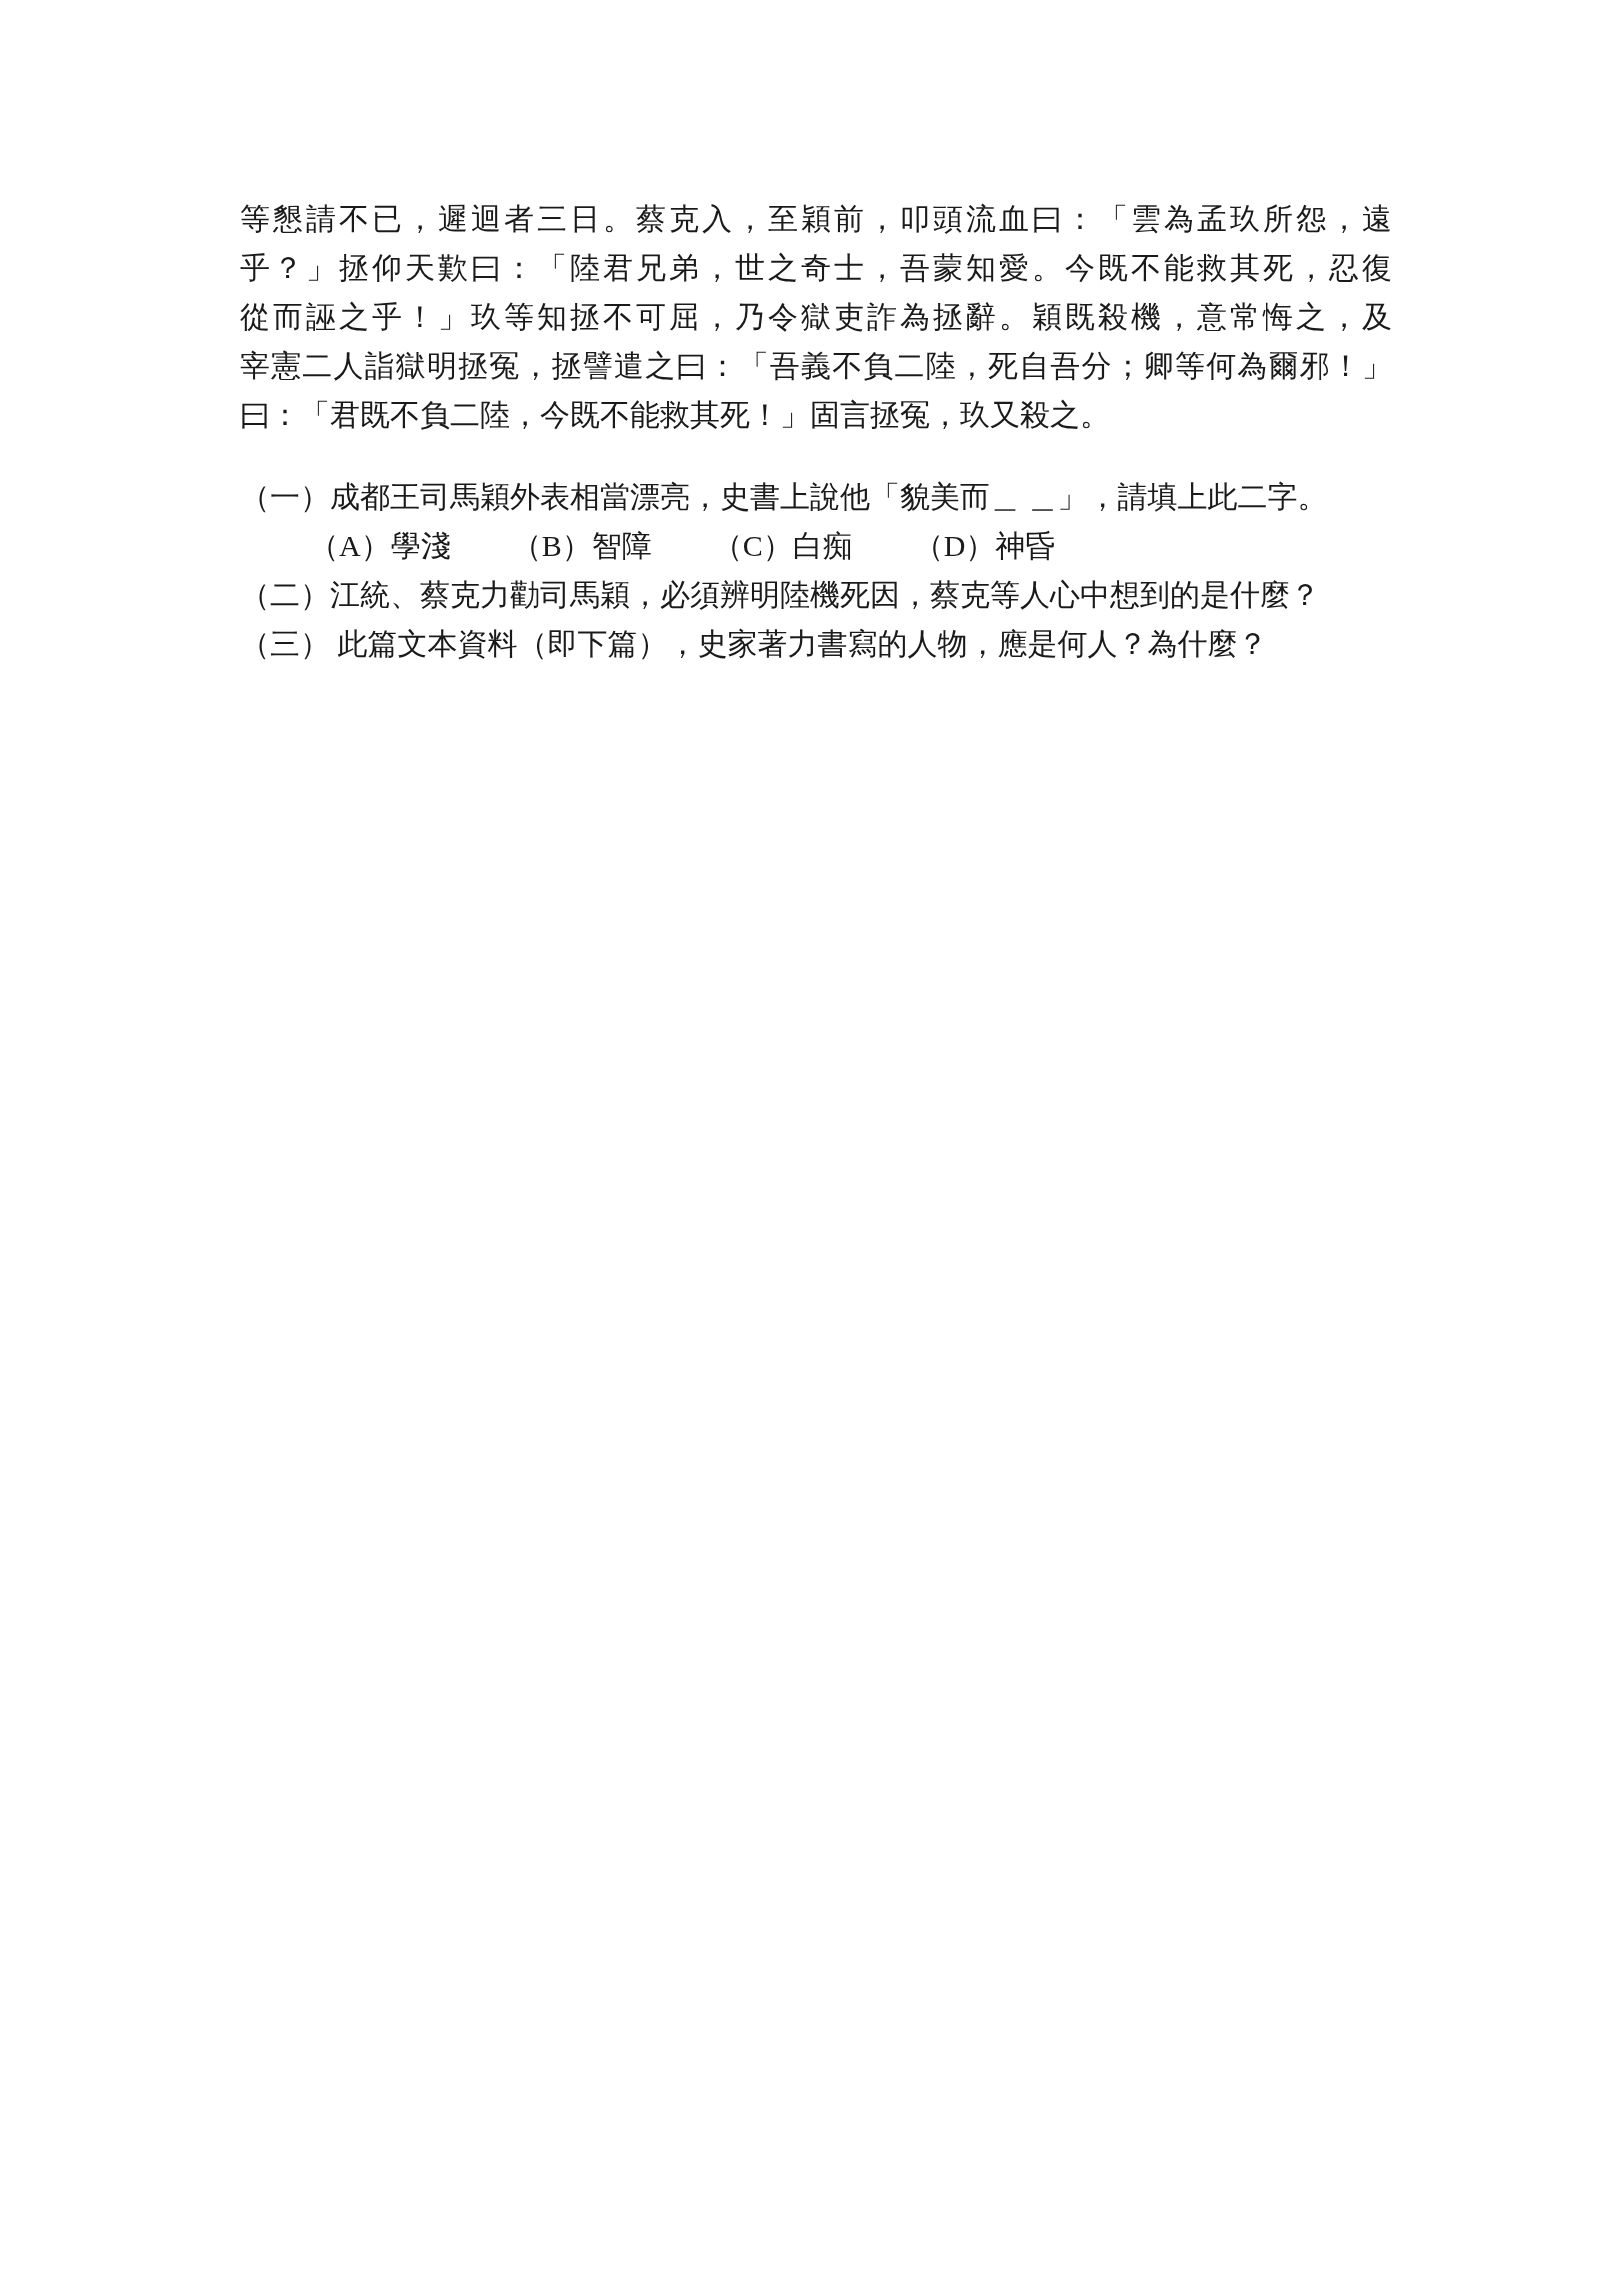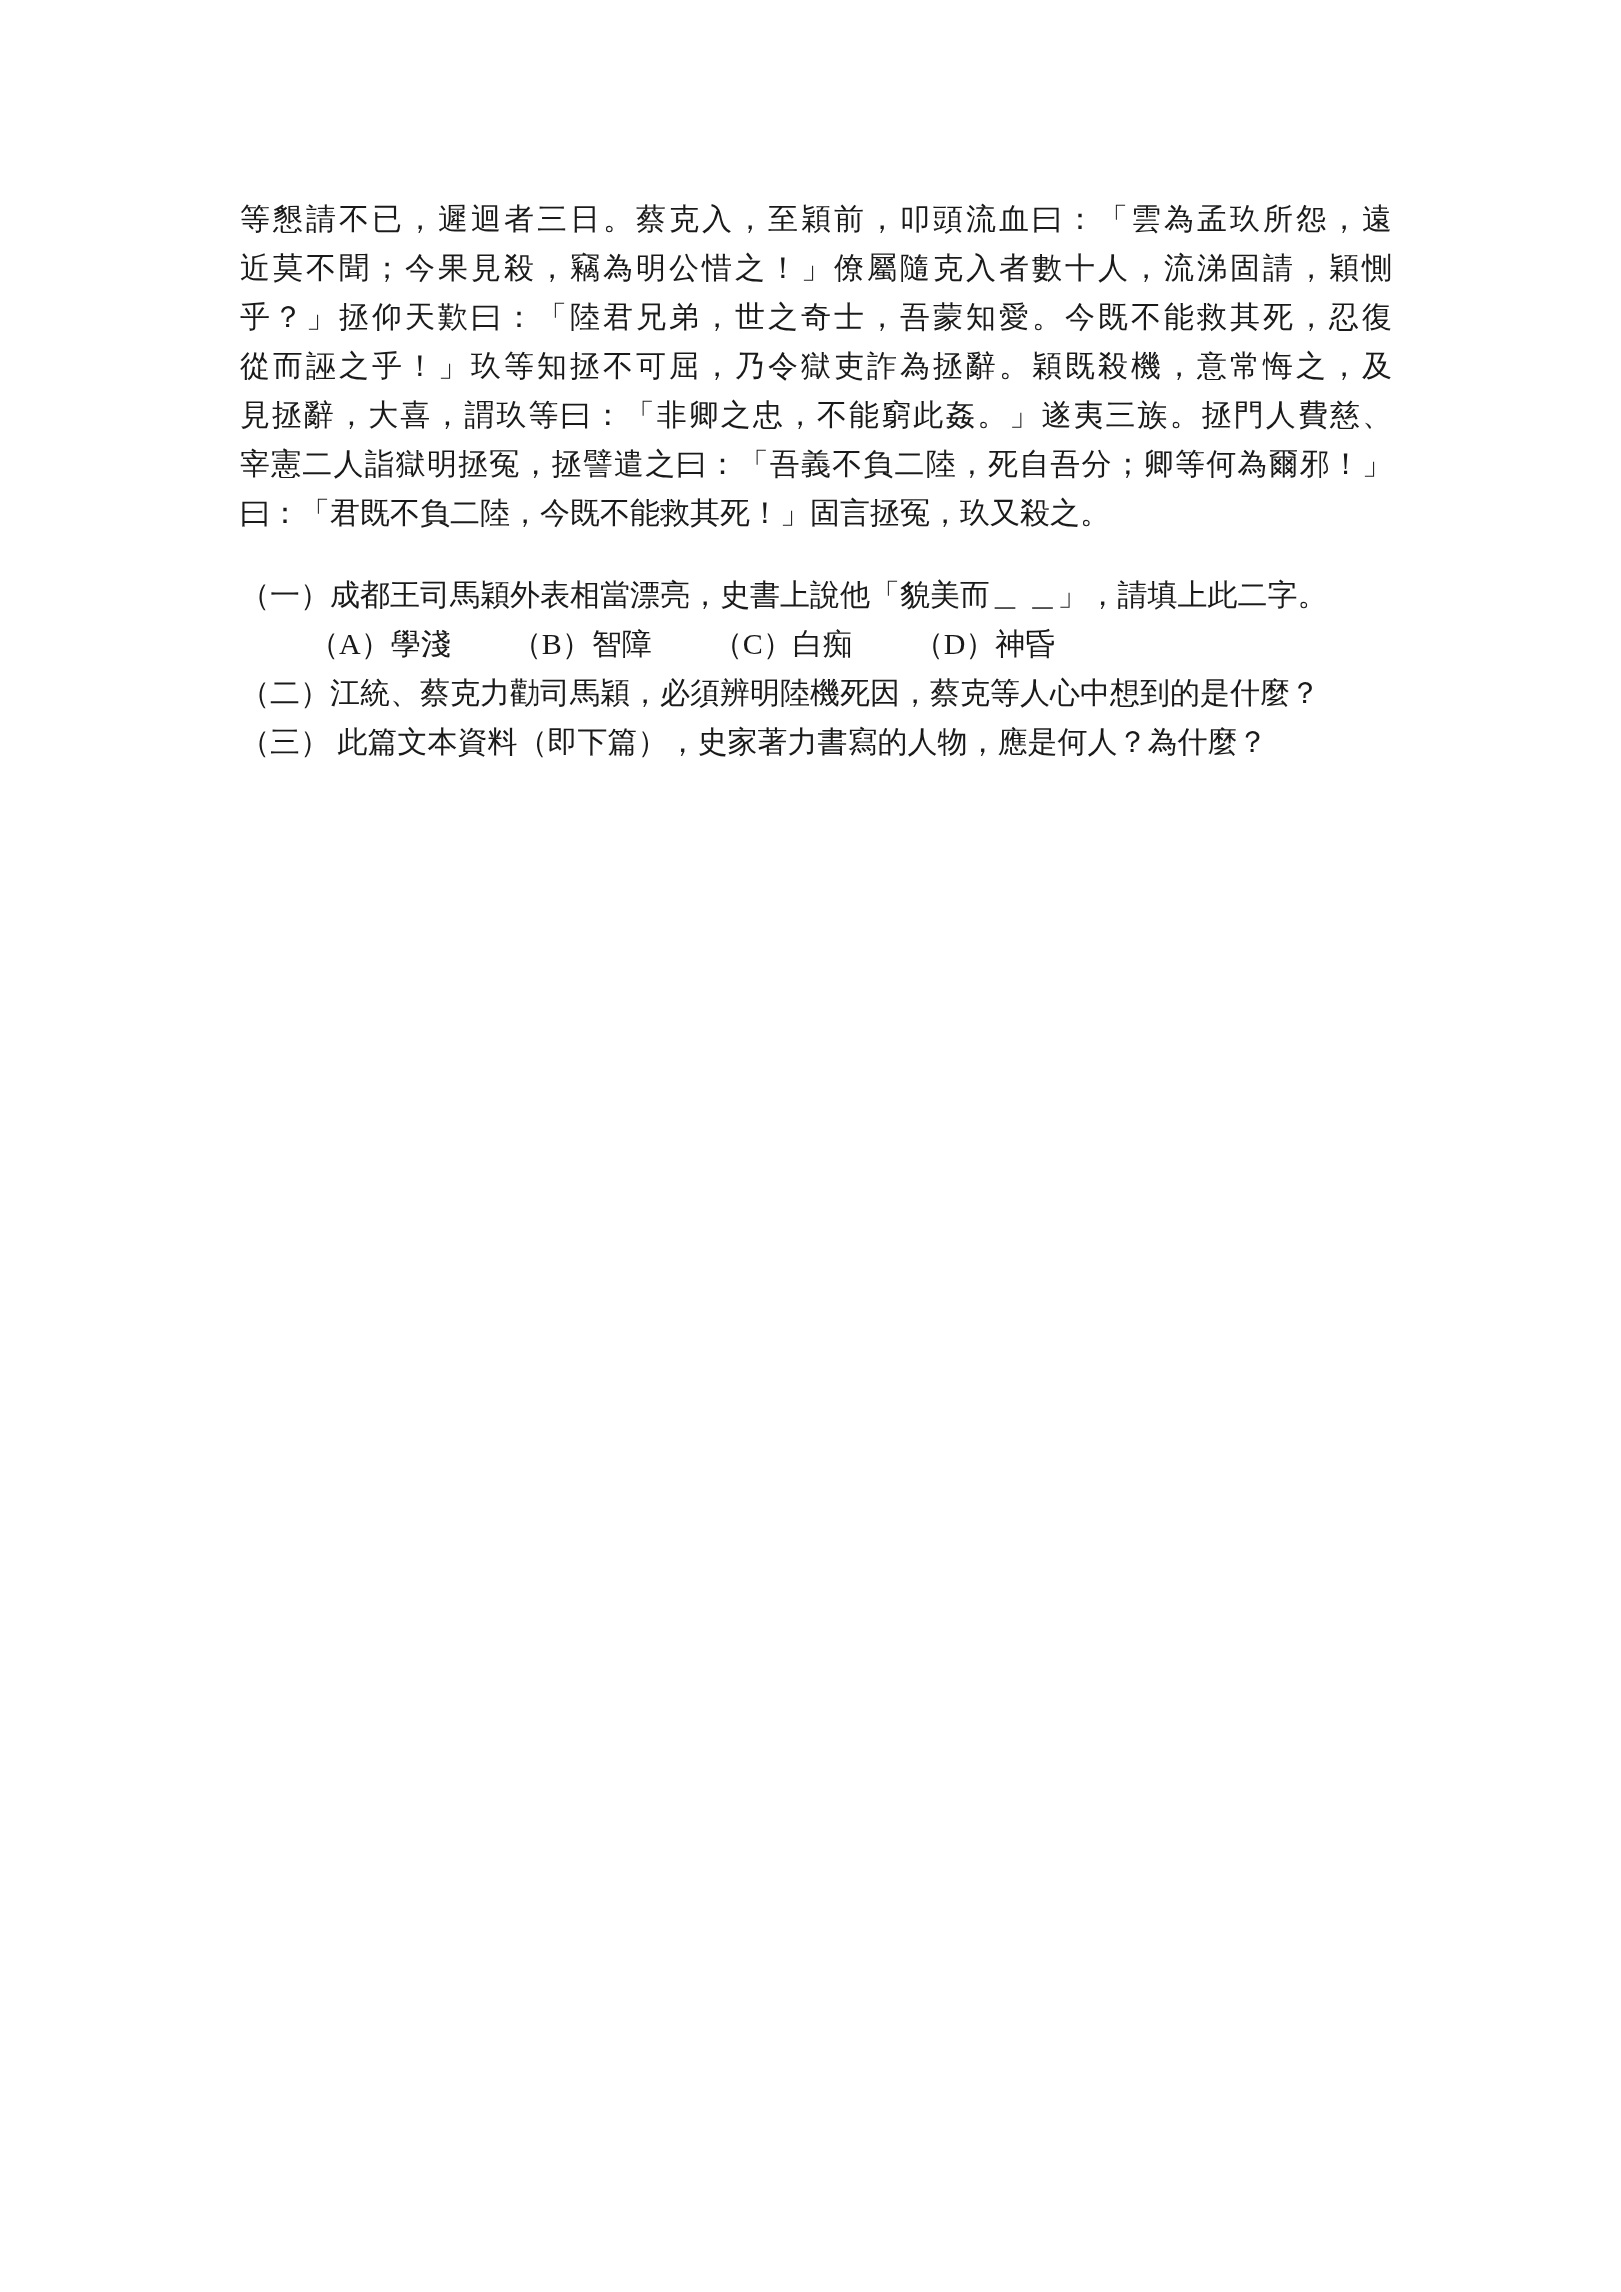--- a/index.html
+++ b/index.html
@@ -50,24 +50,22 @@
   }
 </style>
 </head>
 <body>
 
 <div class="page">
   <div class="page-text">
 
     <div class="passage">
       <div class="line justify">等懇請不已，遲迴者三日。蔡克入，至穎前，叩頭流血曰：「雲為孟玖所怨，遠</div>
-      <div class="line justify">近莫不聞；今果見殺，竊為明公惜之！」僚屬隨克入者數十人，流涕固請，穎惻</div>
       <div class="line justify">乎？」拯仰天歎曰：「陸君兄弟，世之奇士，吾蒙知愛。今既不能救其死，忍復</div>
       <div class="line justify">從而誣之乎！」玖等知拯不可屈，乃令獄吏詐為拯辭。穎既殺機，意常悔之，及</div>
-      <div class="line justify">見拯辭，大喜，謂玖等曰：「非卿之忠，不能窮此姦。」遂夷三族。拯門人費慈、</div>
       <div class="line justify">宰憲二人詣獄明拯冤，拯譬遣之曰：「吾義不負二陸，死自吾分；卿等何為爾邪！」</div>
       <div class="line">曰：「君既不負二陸，今既不能救其死！」固言拯冤，玖又殺之。</div>
     </div>
 
     <div class="questions">
       <div class="line q-line">（一）成都王司馬穎外表相當漂亮，史書上說他「貌美而＿ ＿」，請填上此二字。</div>
       <div class="line options-line">
         <span class="opt">（A）學淺</span><span class="opt">（B）智障</span><span class="opt">（C）白痴</span><span class="opt">（D）神昏</span>
       </div>
       <div class="line q-line">（二）江統、蔡克力勸司馬穎，必須辨明陸機死因，蔡克等人心中想到的是什麼？</div>

